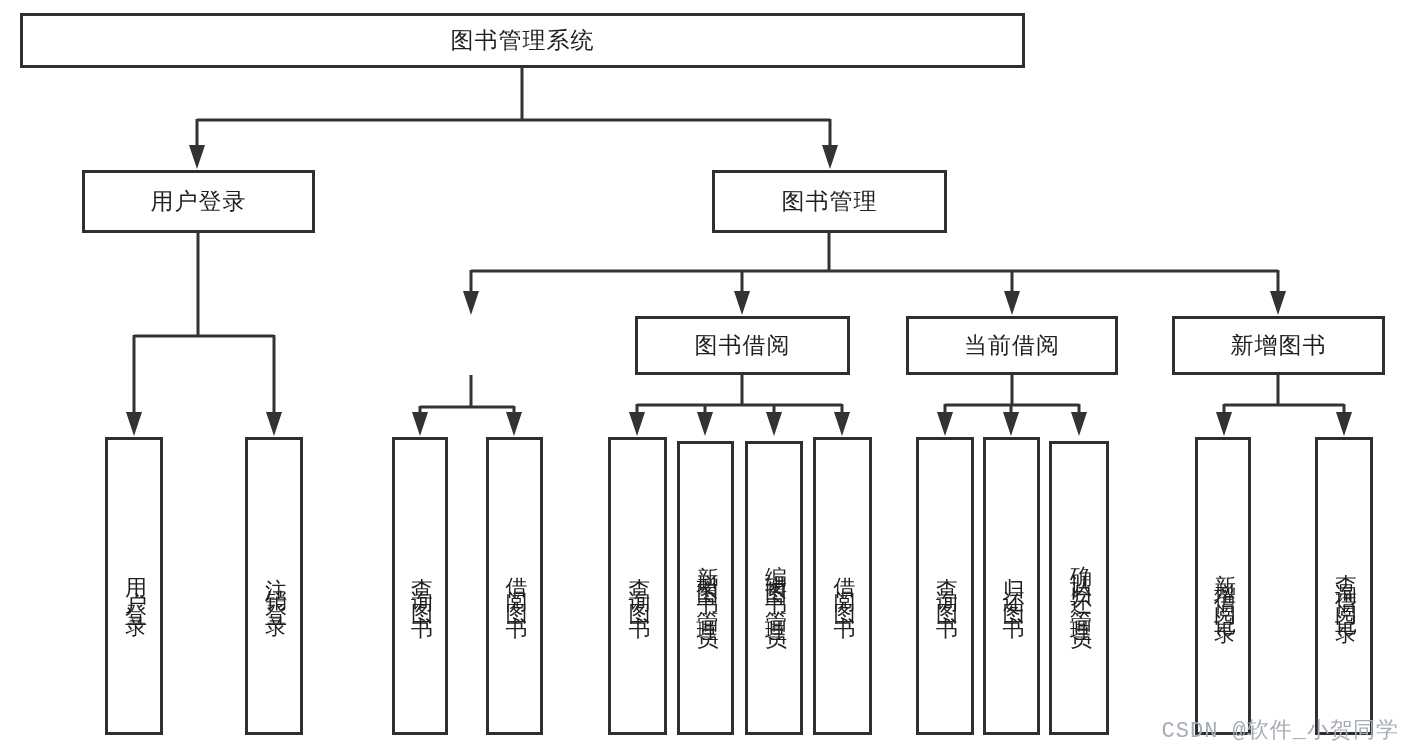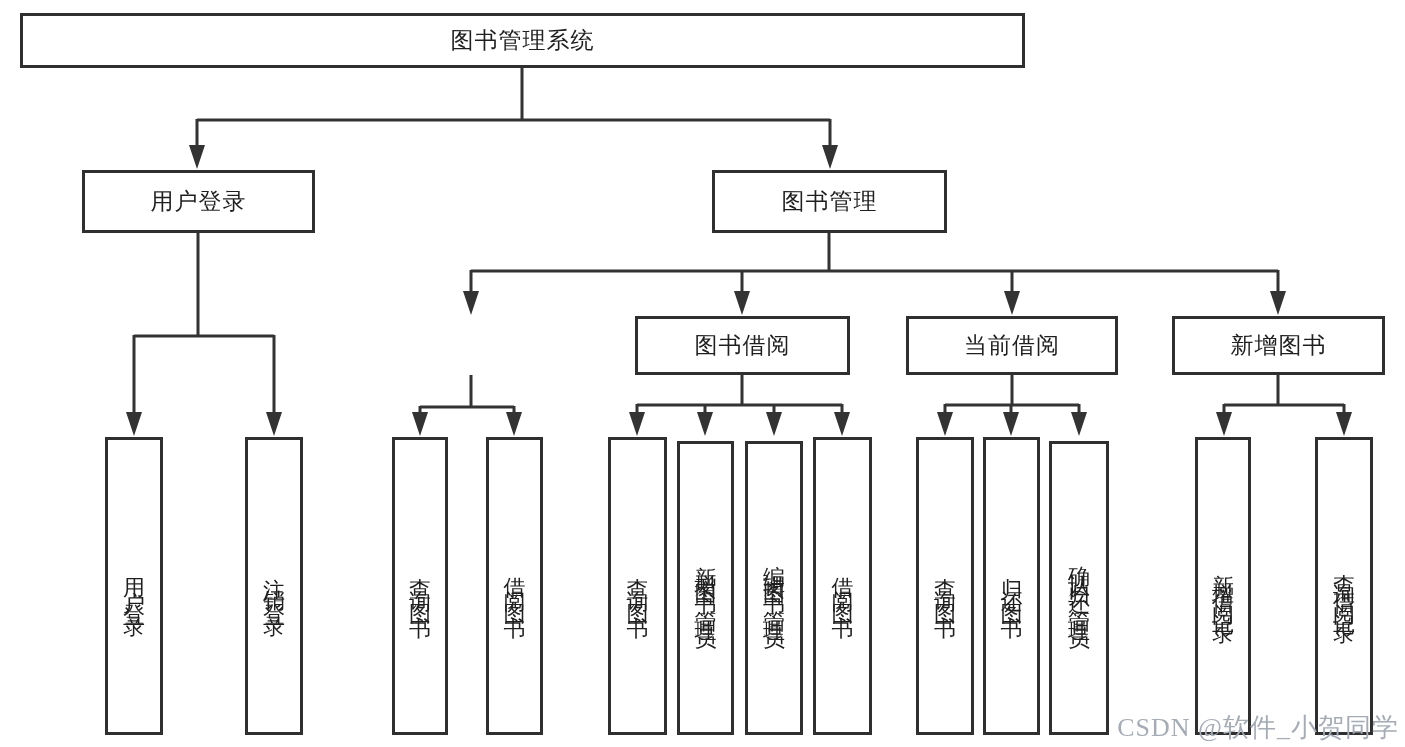--- a/index.html
+++ b/index.html
@@ -1,20 +1,20 @@
 <!DOCTYPE html>
 <html style="--line: #333333; --box-border: #2f2f2f; --box-bg: #ffffff; --text: #1f1f1f; --watermark: #a6acb5;"><head>
 <meta charset="utf-8">
 <style>
   html,body { margin:0; padding:0; background:#ffffff; }
   .canvas {
     position:relative;
     width:1405px; height:747px;
     background:var(--box-bg, #ffffff);
-    font-family:Liberation Serif, serif;
+    font-family:Liberation Mono, monospace;
     overflow:hidden;
   }
   svg.connectors { position:absolute; left:0; top:0; width:1405px; height:747px; }
   .ln { stroke:var(--line, #333333); stroke-width:3; fill:none; }
   .ah { fill:var(--line, #333333); stroke:none; }
   .node {
     position:absolute; box-sizing:border-box;
     background:var(--box-bg, #ffffff);
     border:3px solid var(--box-border, #2f2f2f);
     display:flex; align-items:center; justify-content:center;
@@ -26,21 +26,21 @@
     text-orientation:mixed;
     line-height:1;
     font-size:22px;
     white-space:nowrap;
   }
   .ls-s { letter-spacing:13px; }
   .ls-m { letter-spacing:10px; }
   .ls-l { letter-spacing:9px; }
   .watermark {
     position:absolute; right:6px; bottom:2px;
-    font-size:26px; color:var(--watermark, #a6acb5);
+    font-size:22px; color:var(--watermark, #a6acb5);
     letter-spacing:1px; z-index:5; white-space:nowrap;
   }
 </style>
 </head>
 <body>
 
 <div class="canvas">
 
   <svg class="connectors" viewBox="0 0 1405 747" xmlns="http://www.w3.org/2000/svg">
 

